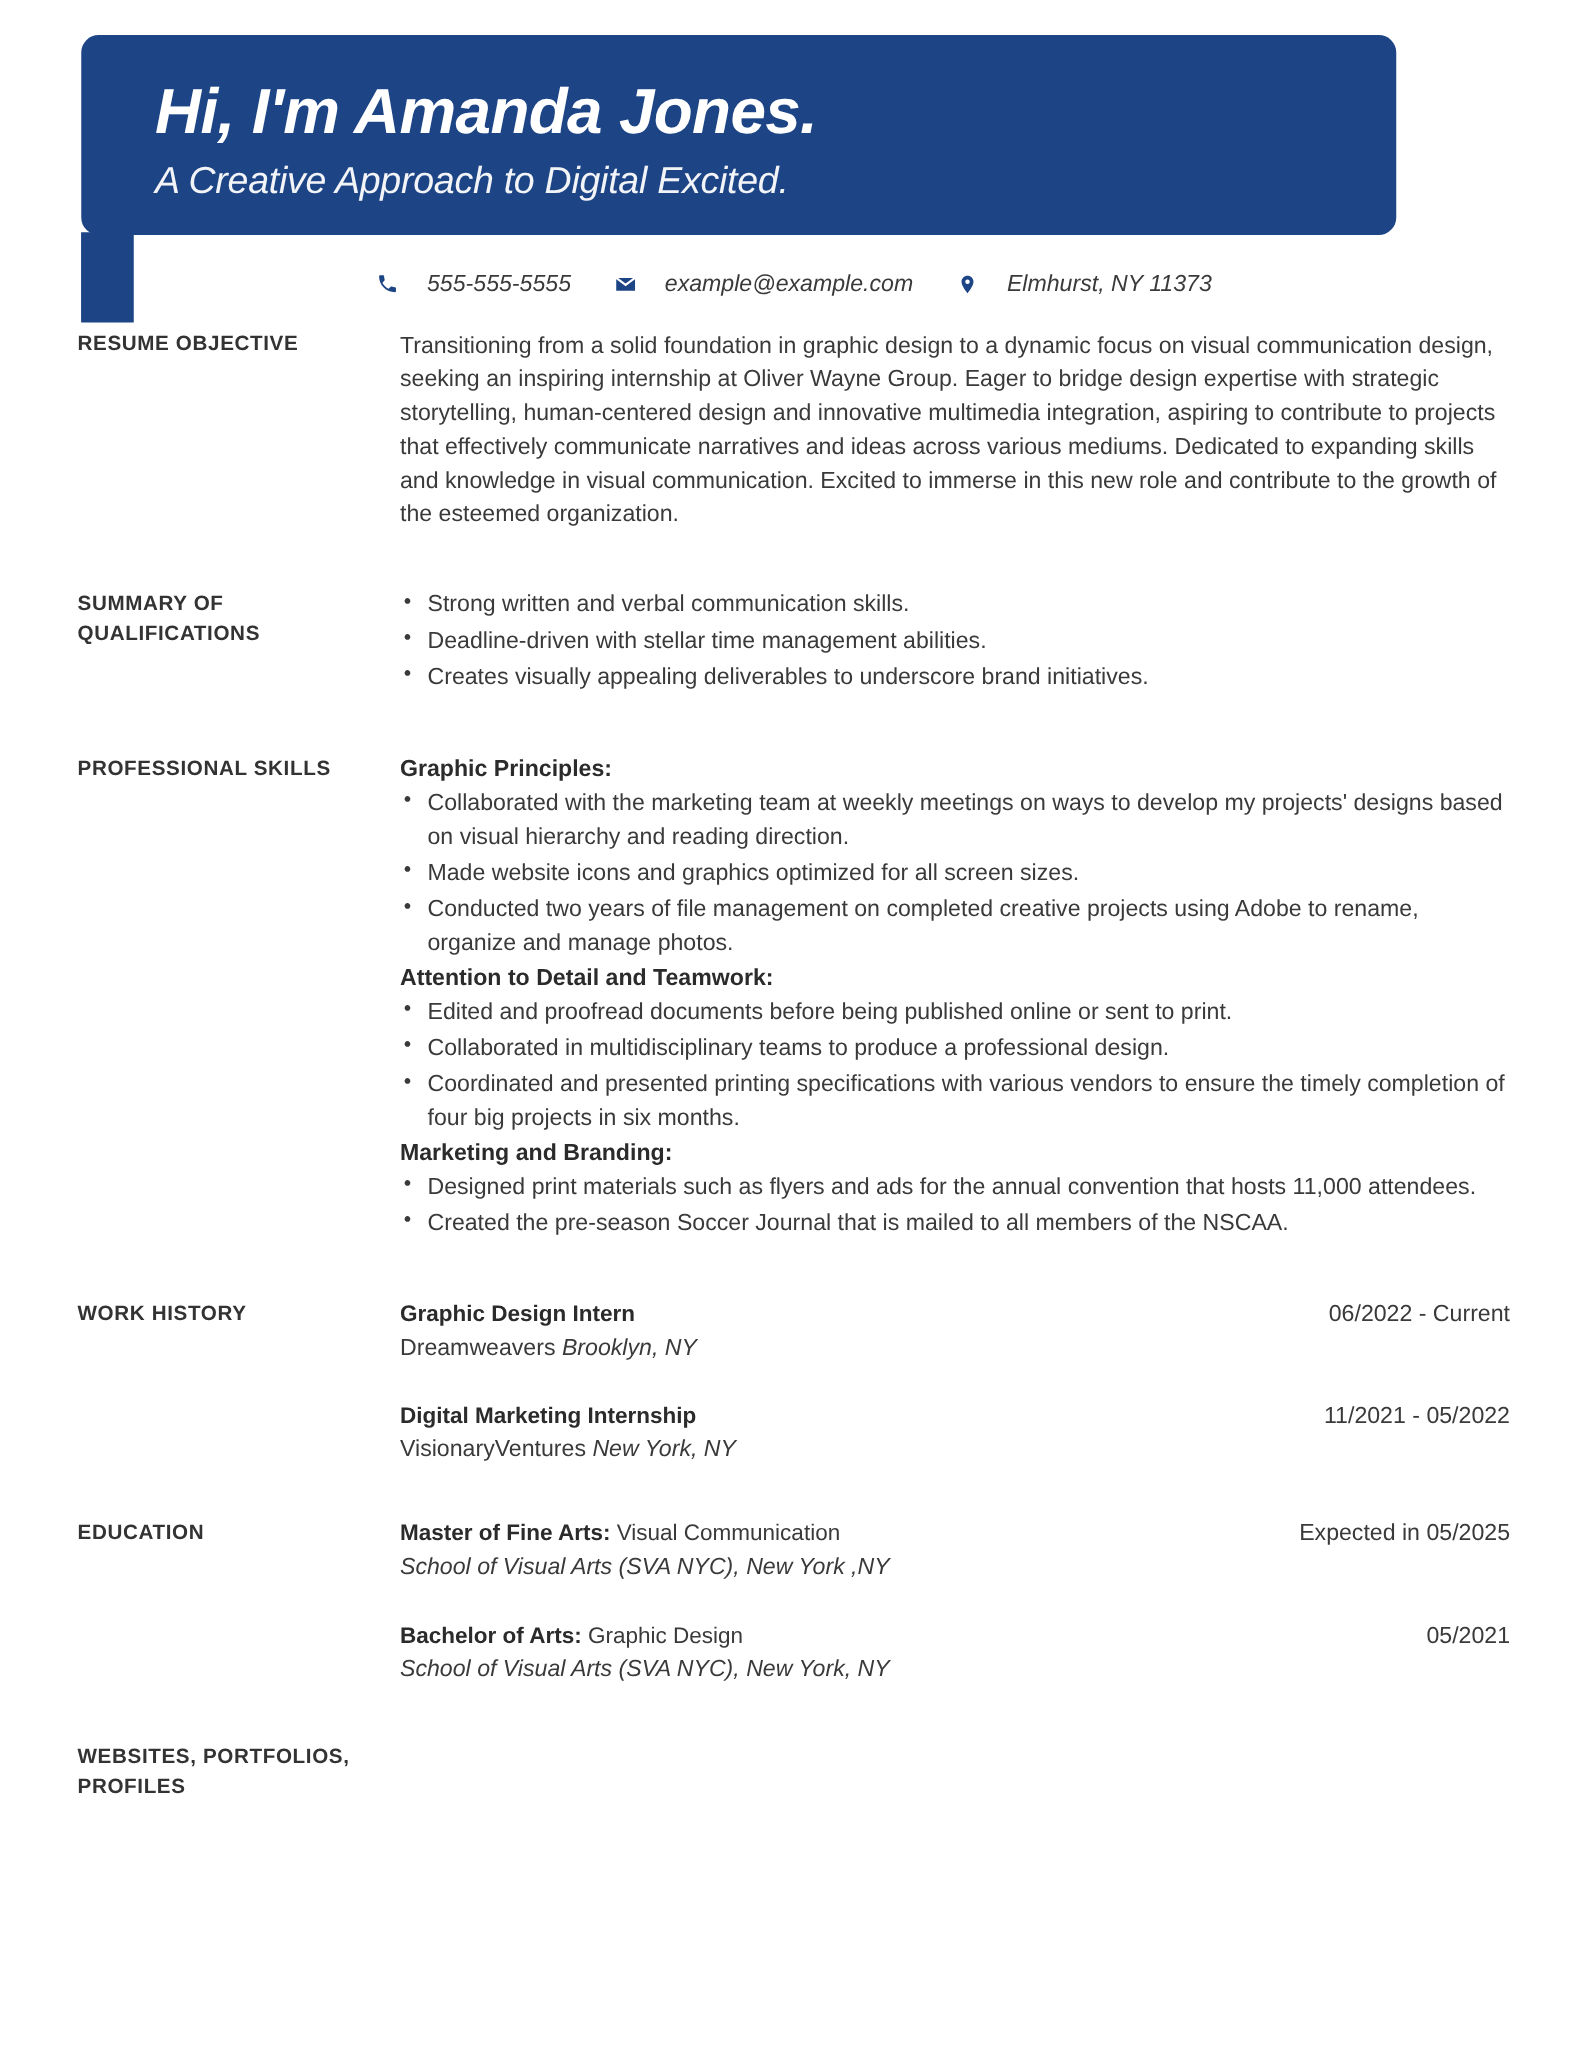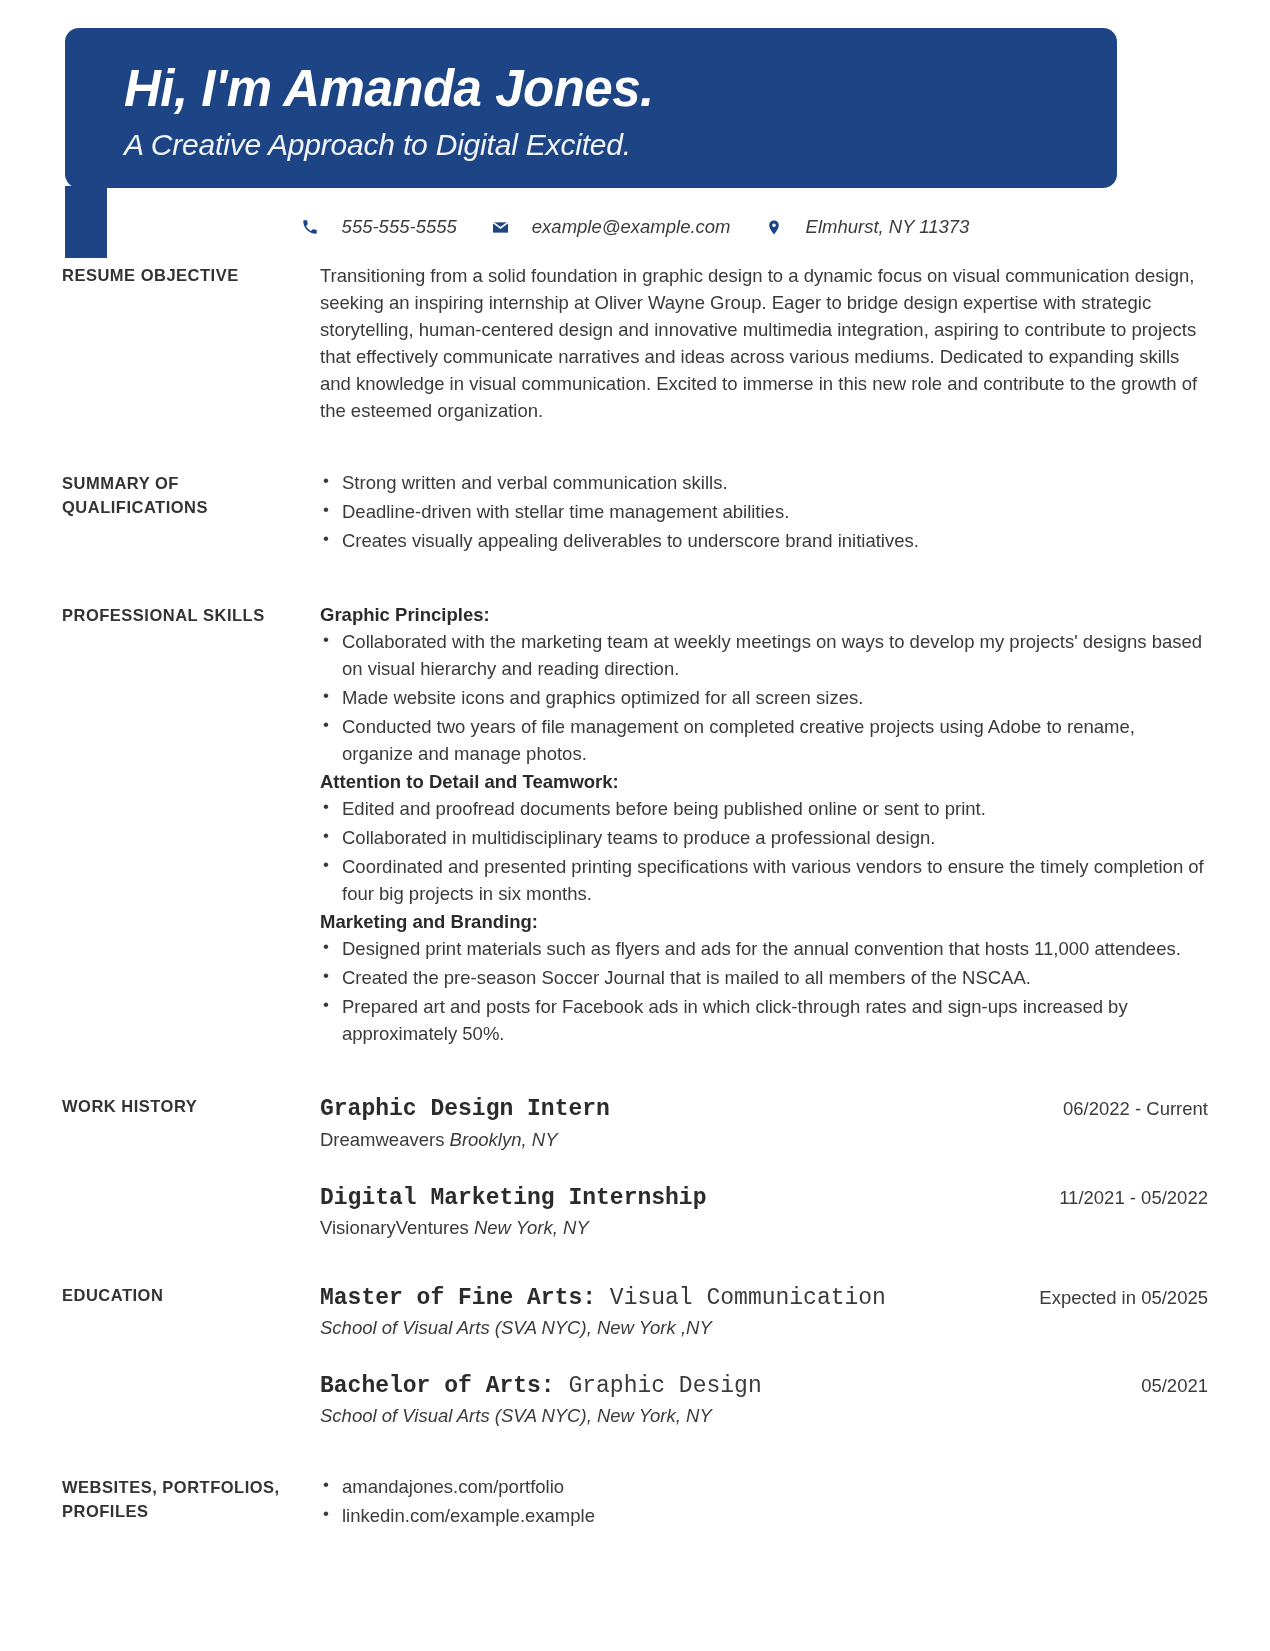--- a/index.html
+++ b/index.html
@@ -182,25 +182,24 @@
   .entry { margin-bottom: 0; }
   .entry + .entry { margin-top: 28px; }
 
   .entry-line1 {
     display: flex;
     justify-content: space-between;
     align-items: baseline;
     gap: 20px;
   }
   .entry-title {
-    font-size: 23px;
+    font-size: 18px;
     font-weight: bold;
     color: #2b2b2b;
     line-height: 1.45;
-    font-family: Liberation Mono, monospace;
   }
   .entry-title .light {
     font-weight: normal;
     color: #3a3a3a;
   }
   .entry-date {
     font-size: 18.5px;
     font-weight: normal;
     color: #3a3a3a;
     white-space: nowrap;
@@ -305,21 +304,20 @@
           <li>Collaborated in multidisciplinary teams to produce a professional design.</li>
           <li>Coordinated and presented printing specifications with various vendors to ensure the timely completion of four big projects in six months.</li>
         </ul>
       </div>
 
       <div class="skill-group">
         <div class="skill-group-title">Marketing and Branding:</div>
         <ul class="bl">
           <li>Designed print materials such as flyers and ads for the annual convention that hosts 11,000 attendees.</li>
           <li>Created the pre-season Soccer Journal that is mailed to all members of the NSCAA.</li>
-          <li>Prepared art and posts for Facebook ads in which click-through rates and sign-ups increased by approximately 50%.</li>
         </ul>
       </div>
 
     </div>
   </div>
 
   <div class="section sp-work">
     <div class="sec-label">WORK HISTORY</div>
     <div class="sec-body">
 
@@ -363,21 +361,15 @@
       </div>
 
     </div>
   </div>
 
   <div class="section">
     <div class="sec-label">
       <div>WEBSITES, PORTFOLIOS,</div>
       <div>PROFILES</div>
     </div>
-    <div class="sec-body">
-      <ul class="bl">
-        <li><span>amandajones.com/portfolio</span></li>
-        <li><span>linkedin.com/example.example</span></li>
-      </ul>
-    </div>
   </div>
 
 </div>
 
 </body></html>

